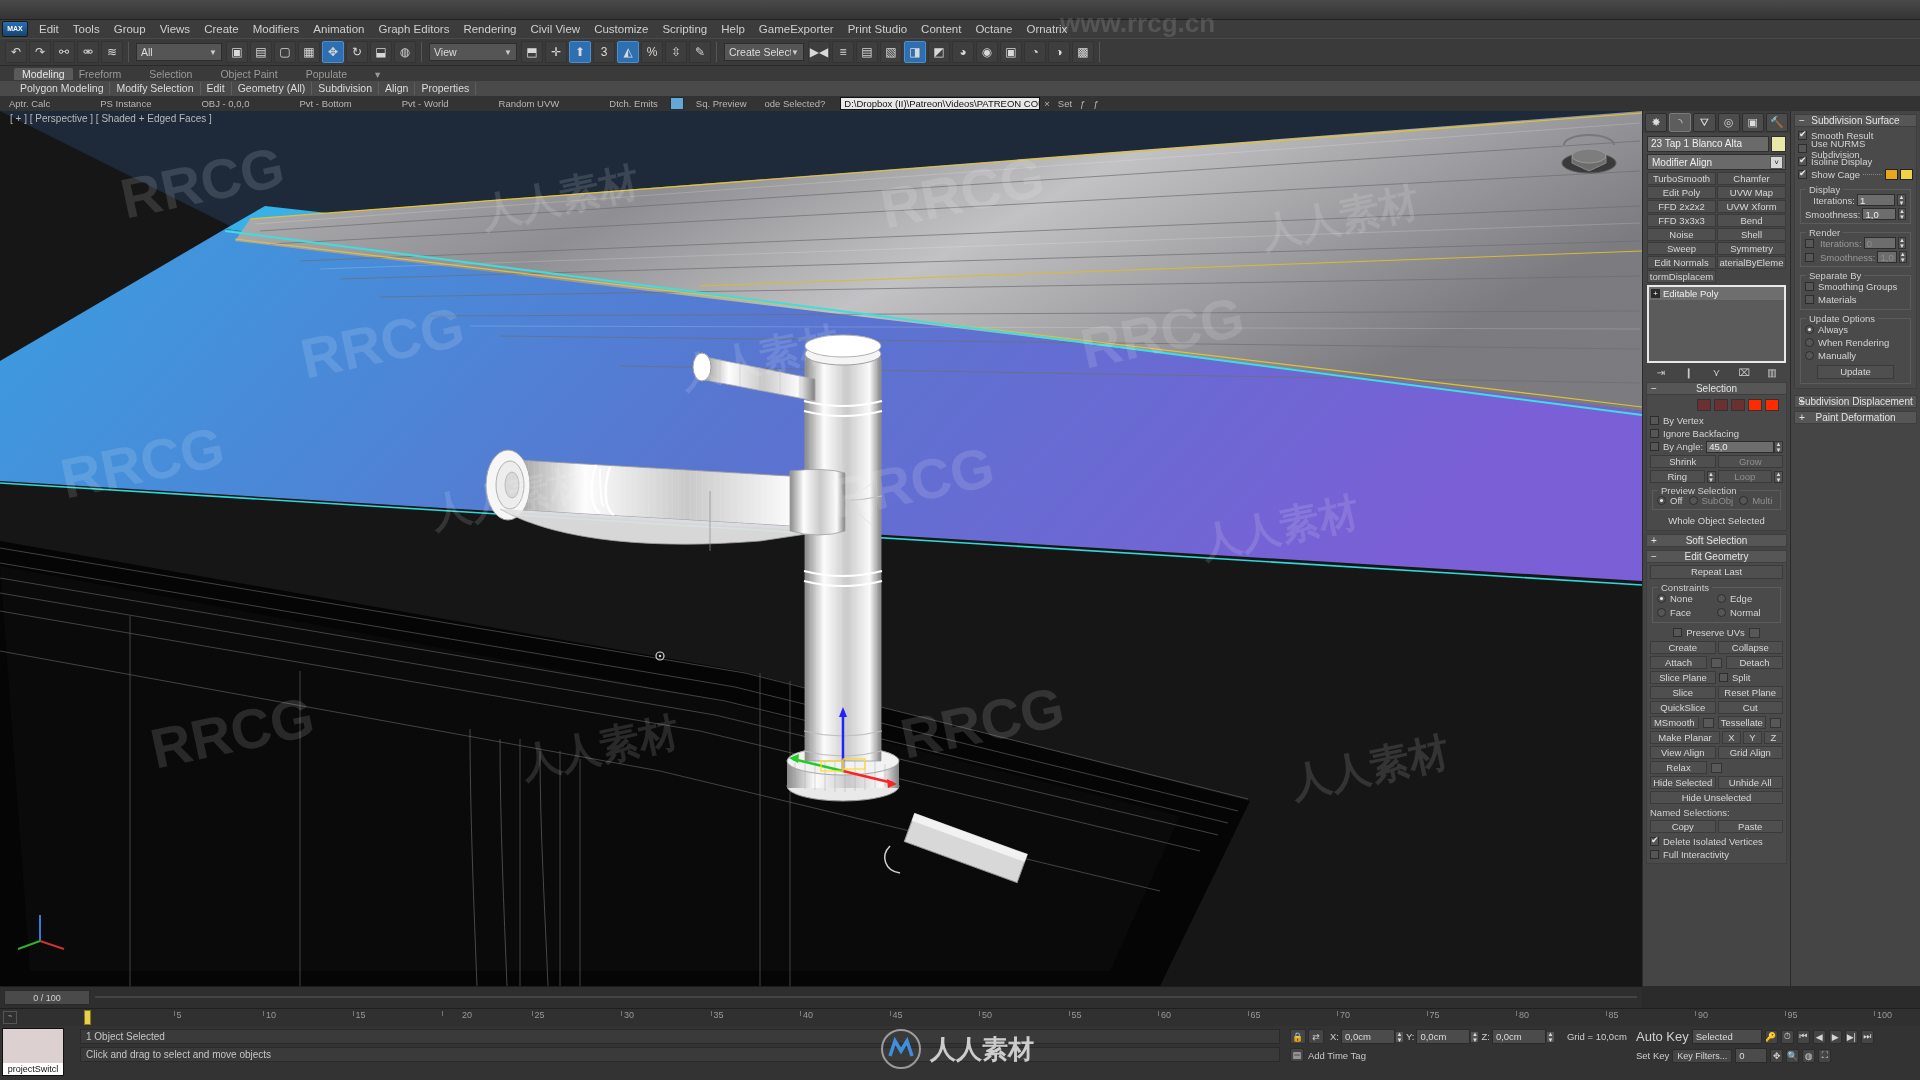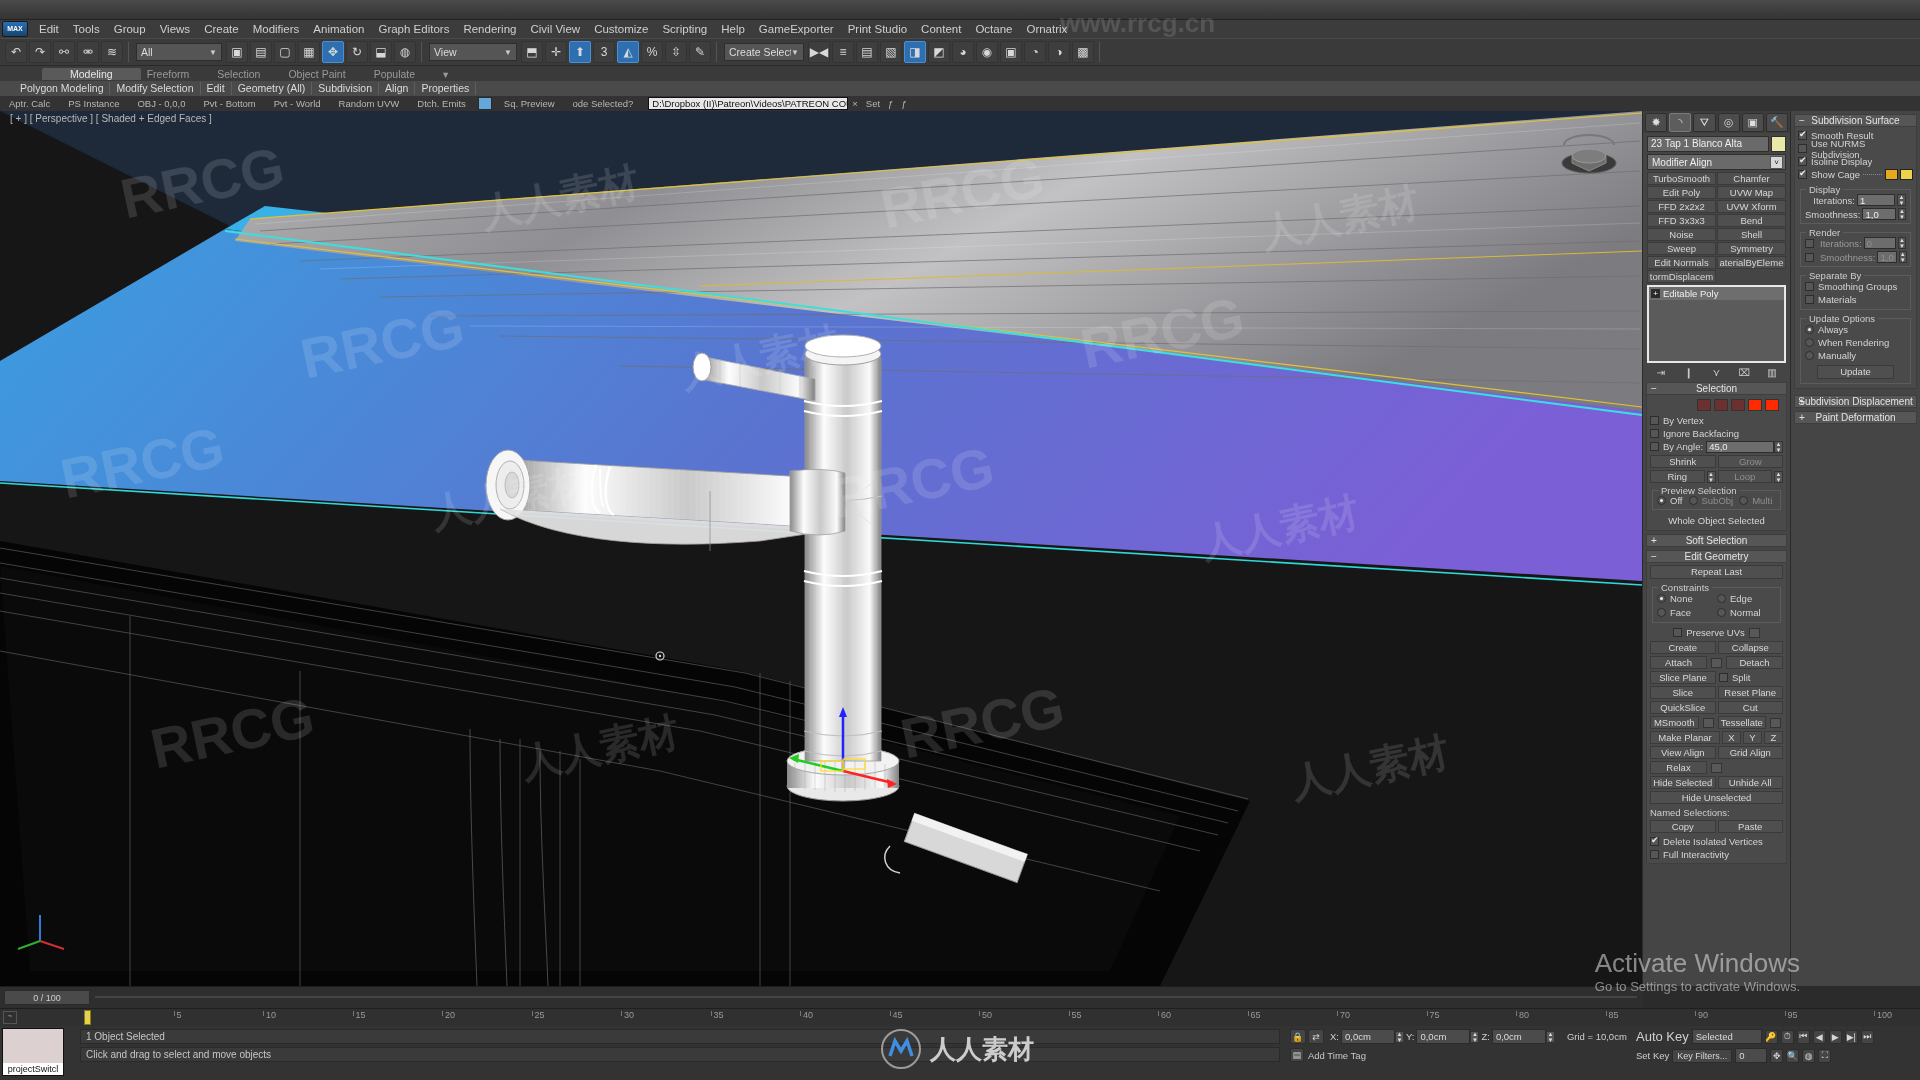--- a/index.html
+++ b/index.html
@@ -53,21 +53,21 @@
   }
   .tb-combo .cv { overflow: hidden; white-space: nowrap; }
   .tb-combo .car { font-size: 8px; color: #ccc; }
 
   
   #ribbontabs {
     top: 66px; height: 15px; background: #3a3a3a;
     display: flex; align-items: center; padding-left: 14px;
   }
   #ribbontabs .rt { font-size: 10.5px; color: #9a9a9a; padding: 0 22px 0 6px; }
-  #ribbontabs .rt.active { background: #5a5a5a; color: #e8e8e8; border-radius: 2px 2px 0 0; padding: 0 28px; margin-left: 28px; }
+  #ribbontabs .rt.active { background: #5a5a5a; color: #e8e8e8; border-radius: 2px 2px 0 0; padding: 0 8px; }
 
   
   #ribbonpanels {
     top: 81px; height: 15px; background: #4a4a4a;
     display: flex; align-items: center; padding-left: 14px;
   }
   #ribbonpanels .rp {
     font-size: 10.5px; color: #dcdcdc; padding: 0 6px; line-height: 13px;
     border-right: 1px solid #5e5e5e;
   }
@@ -354,21 +354,21 @@
       <div class="rp">Polygon Modeling</div>
       <div class="rp">Modify Selection</div>
       <div class="rp">Edit</div>
       <div class="rp">Geometry (All)</div>
       <div class="rp">Subdivision</div>
       <div class="rp">Align</div>
       <div class="rp">Properties</div>
     </div>
 
   <div class="bar" id="utilstrip">
-    <div id="us-items" style="display:flex;align-items:flex-start;">
+    <div id="us-items" style="display:flex;align-items:flex-start;gap:32px;">
         <div class="us">Aptr. Calc</div>
         <div class="us">PS Instance</div>
         <div class="us">OBJ - 0,0,0</div>
         <div class="us">Pvt - Bottom</div>
         <div class="us">Pvt - World</div>
         <div class="us">Random UVW</div>
         <div class="us">Dtch. Emits</div>
       </div>
     <div class="usicon"></div>
     <div id="us-items2" style="display:flex;align-items:center;">
@@ -905,21 +905,21 @@
     <div style="position:absolute;left:84px;top:1px;width:7px;height:15px;background:#e8d24a;border:1px solid #8a7a10"></div>
     <div id="ruler" style="position:absolute;left:0;top:0;right:0;height:18px">
         <div class="tick" style="left: 84px;"></div>
         <div class="tick" style="left: 173.5px;"></div>
         <div class="ticklbl" style="left: 176.5px;">5</div>
         <div class="tick" style="left: 263px;"></div>
         <div class="ticklbl" style="left: 266px;">10</div>
         <div class="tick" style="left: 352.5px;"></div>
         <div class="ticklbl" style="left: 355.5px;">15</div>
         <div class="tick" style="left: 442px;"></div>
-        <div class="ticklbl" style="left: 445px;">20</div>
+        <div class="ticklbl" style="left: 462px;">20</div>
         <div class="tick" style="left: 531.5px;"></div>
         <div class="ticklbl" style="left: 534.5px;">25</div>
         <div class="tick" style="left: 621px;"></div>
         <div class="ticklbl" style="left: 624px;">30</div>
         <div class="tick" style="left: 710.5px;"></div>
         <div class="ticklbl" style="left: 713.5px;">35</div>
         <div class="tick" style="left: 800px;"></div>
         <div class="ticklbl" style="left: 803px;">40</div>
         <div class="tick" style="left: 889.5px;"></div>
         <div class="ticklbl" style="left: 892.5px;">45</div>
@@ -997,24 +997,20 @@
       <span style="font-size:9.5px;color:#cfcfcf">Set Key</span>
       <span class="sbtn" style="width:60px;height:14px">Key Filters...</span>
       <span class="coordfield" style="width:32px">0</span>
       <span class="sbtn" style="width:13px;height:14px">✥</span>
       <span class="sbtn" style="width:13px;height:14px">🔍</span>
       <span class="sbtn" style="width:13px;height:14px">◍</span>
       <span class="sbtn" style="width:13px;height:14px">⛶</span>
     </div>
   </div>
 
-  <div class="activate">
-    <div class="a1">Activate Windows</div>
-    <div class="a2">Go to Settings to activate Windows.</div>
-  </div>
 
   <div id="watermarks">
       <div class="wm " style="left: 120px; top: 150px; font-size: 56px; transform: rotate(-12deg);">RRCG</div>
       <div class="wm wm-cn" style="left: 480px; top: 170px; font-size: 40px; transform: rotate(-12deg);">人人素材</div>
       <div class="wm " style="left: 880px; top: 160px; font-size: 56px; transform: rotate(-12deg);">RRCG</div>
       <div class="wm wm-cn" style="left: 1260px; top: 190px; font-size: 40px; transform: rotate(-12deg);">人人素材</div>
       <div class="wm " style="left: 60px; top: 430px; font-size: 56px; transform: rotate(-12deg);">RRCG</div>
       <div class="wm wm-cn" style="left: 430px; top: 470px; font-size: 40px; transform: rotate(-12deg);">人人素材</div>
       <div class="wm " style="left: 830px; top: 450px; font-size: 56px; transform: rotate(-12deg);">RRCG</div>
       <div class="wm wm-cn" style="left: 1200px; top: 500px; font-size: 40px; transform: rotate(-12deg);">人人素材</div>

